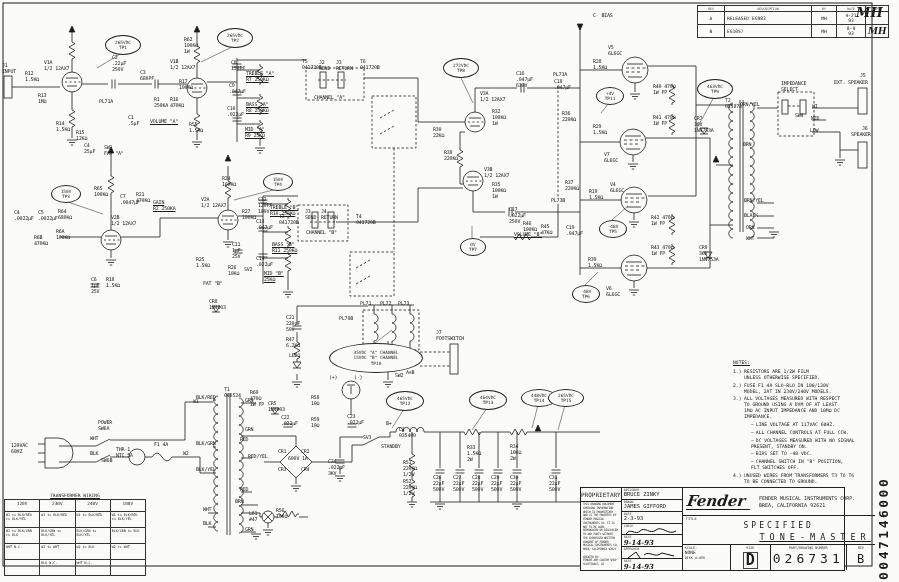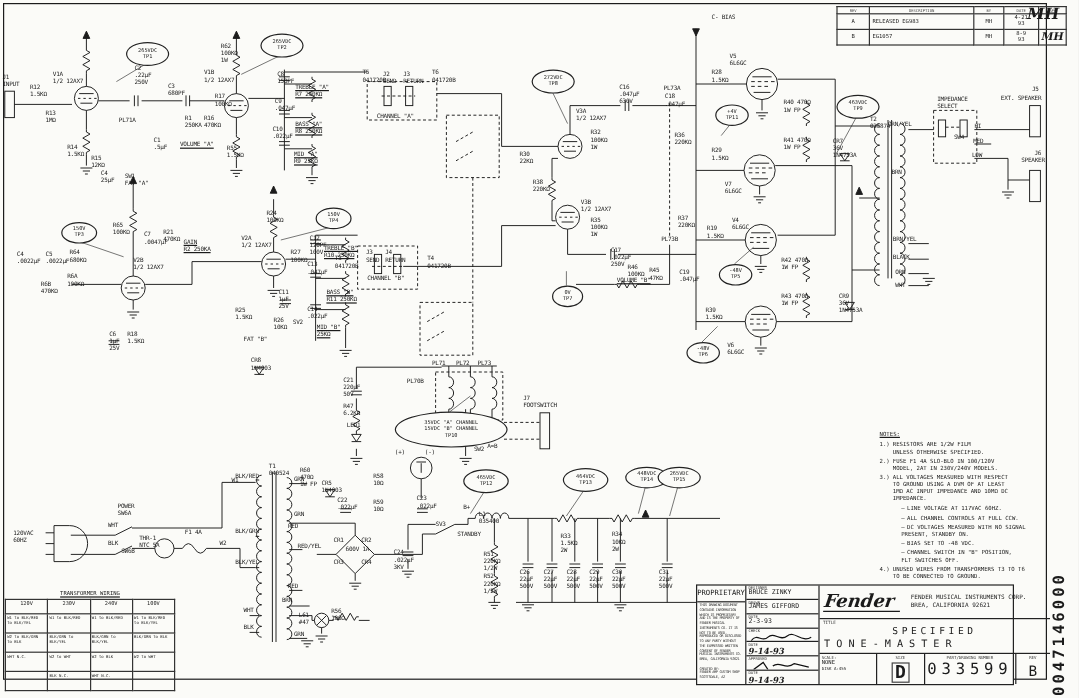--- a/index.html
+++ b/index.html
@@ -52,21 +52,21 @@
   .f-val{font-size:5.4px;display:block;margin-top:-1px;}
   .f-val.hw{font-style:italic;font-weight:bold;font-size:7px;font-family:"DejaVu Serif",serif;}
   .tb-right{flex:1;display:flex;flex-direction:column;}
   .tb-logorow{height:30px;border-bottom:0.8px solid #222;display:flex;align-items:center;padding:0 4px;}
   .logo{font-family:"DejaVu Serif",serif;font-style:italic;font-weight:bold;font-size:15px;
         transform:skewX(-8deg);border-bottom:1.5px solid #1b1b1b;line-height:1;padding-right:6px;}
   .company{font-size:5px;line-height:1.3;margin-left:8px;white-space:pre-line;}
   .tb-titlerow{height:30px;border-bottom:0.8px solid #222;position:relative;padding:1px 4px;}
   .tb-titlelab{font-size:3.6px;color:#333;position:absolute;left:3px;top:1px;}
   .tb-t1{text-align:center;font-size:8px;letter-spacing:3px;margin-top:4px;}
-  .tb-t2{text-align:left;font-size:8.5px;letter-spacing:5px;margin-top:2px;}
+  .tb-t2{text-align:right;font-size:8.5px;letter-spacing:5px;margin-top:2px;text-decoration:underline;}
   .tb-foot{flex:1;display:flex;}
   .tb-foot>div{border-right:0.8px solid #222;position:relative;padding:1px 2px;overflow:hidden;}
   .tb-foot>div:last-child{border-right:none;}
   .cell-lab{font-size:3.4px;color:#333;display:block;}
   .c-scale{width:48px;font-size:4.6px;}
   .c-size{width:40px;text-align:center;}
   .bigD{font-size:15px;font-weight:bold;border:1px solid #444;display:inline-block;line-height:1;
         padding:0 2px;margin-top:0px;}
   .c-part{flex:1;text-align:center;}
   .bignum{font-size:13px;letter-spacing:4px;margin-top:1px;}
@@ -794,21 +794,21 @@
           <span class="cell-lab">SCALE:</span>
           <span>NONE</span><br>
           <span style="font-size:3.4px">DISK A:455</span>
         </div>
         <div class="c-size">
           <span class="cell-lab">SIZE</span>
           <span class="bigD">D</span>
         </div>
         <div class="c-part">
           <span class="cell-lab">PART/DRAWING NUMBER</span>
-          <div class="bignum">033599</div>
+          <div class="bignum">026731</div>
         </div>
         <div class="c-rev">
           <span class="cell-lab">REV</span>
           <div class="bigrev">B</div>
         </div>
       </div>
     </div>
   </div>
 </div>
 

